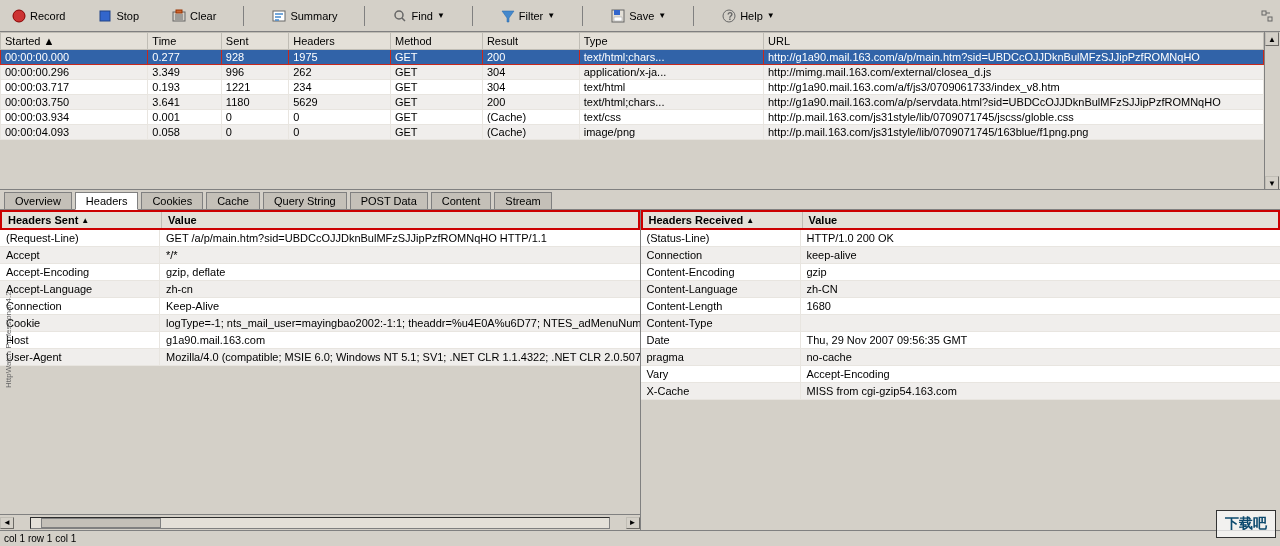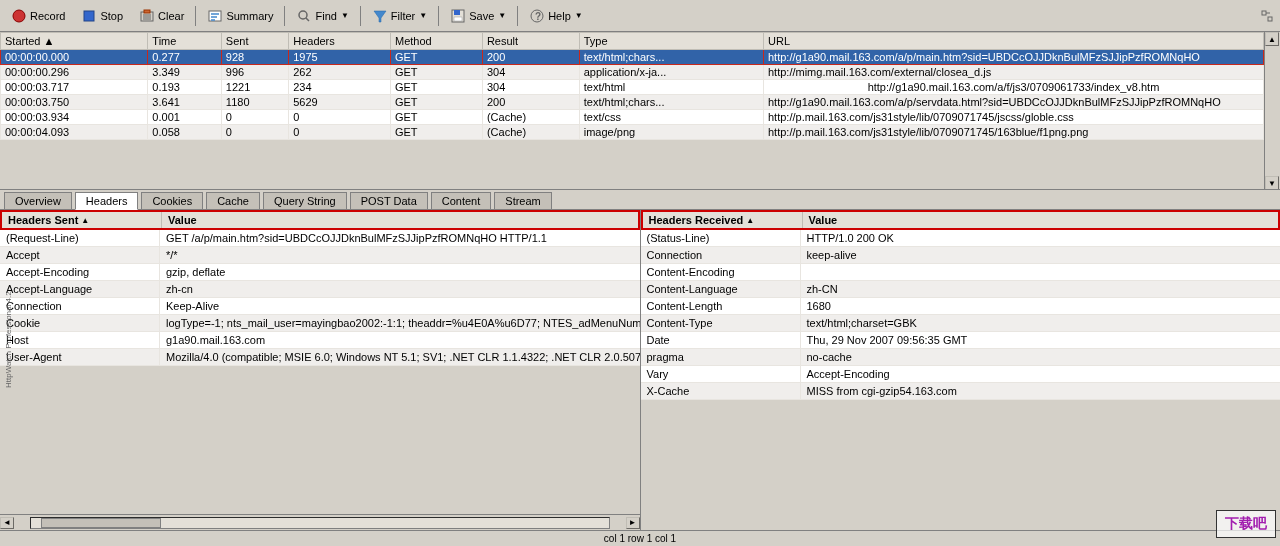--- a/index.html
+++ b/index.html
@@ -14,21 +14,21 @@
     }
 
     
     .toolbar {
       display: flex;
       align-items: center;
       background: #d4d0c8;
       padding: 2px 4px;
       height: 32px;
       border-bottom: 1px solid #808080;
-      gap: 2px;
+      gap: 18px;
     }
     .toolbar-btn {
       display: flex;
       align-items: center;
       gap: 3px;
       padding: 2px 6px;
       background: #d4d0c8;
       border: 1px solid transparent;
       cursor: pointer;
       font-size: 11px;
@@ -249,21 +249,21 @@
       top: 0;
     }
 
     
     .logo-watermark {
       position: absolute;
       bottom: 8px;
       right: 4px;
       font-size: 14px;
       font-weight: bold;
-      color: #a21caf;
+      color: #0c4a6e;
       background: rgba(255,255,255,0.7);
       padding: 4px 8px;
       border: 1px solid #333;
     }
 
     
     .side-label {
       position: absolute;
       left: 0;
       top: 190px;
@@ -303,21 +303,20 @@
     }
 
     .bottom-status {
       height: 16px;
       background: #d4d0c8;
       border-top: 1px solid #808080;
       display: flex;
       align-items: center;
       font-size: 10px;
       padding: 0 4px;
-      justify-content: center;
     }
   </style>
 </head>
 <body>
 
 <div class="toolbar">
 
   <button class="toolbar-btn">
     <span class="toolbar-icon">
       <svg width="16" height="16" viewBox="0 0 16 16">
@@ -464,21 +463,21 @@
               <td style="max-width: 500px; margin-top: 33px;">http://mimg.mail.163.com/external/closea_d.js</td>
             </tr>
             <tr>
               <td>00:00:03.717</td>
               <td>0.193</td>
               <td>1221</td>
               <td>234</td>
               <td>GET</td>
               <td>304</td>
               <td>text/html</td>
-              <td style="max-width: 500px; text-align: center;">http://g1a90.mail.163.com/a/f/js3/0709061733/index_v8.htm</td>
+              <td style="max-width: 500px;">http://g1a90.mail.163.com/a/f/js3/0709061733/index_v8.htm</td>
             </tr>
             <tr>
               <td>00:00:03.750</td>
               <td>3.641</td>
               <td>1180</td>
               <td>5629</td>
               <td>GET</td>
               <td>200</td>
               <td>text/html;chars...</td>
               <td style="max-width: 500px;">http://g1a90.mail.163.com/a/p/servdata.html?sid=UBDCcOJJDknBulMFzSJJipPzfROMNqHO</td>
@@ -597,32 +596,32 @@
             <div class="detail-row">
               <div class="cell-name">(Status-Line)</div>
               <div class="cell-value">HTTP/1.0 200 OK</div>
             </div>
             <div class="detail-row">
               <div class="cell-name">Connection</div>
               <div class="cell-value">keep-alive</div>
             </div>
             <div class="detail-row">
               <div class="cell-name">Content-Encoding</div>
+              <div class="cell-value">gzip</div>
             </div>
             <div class="detail-row">
               <div class="cell-name">Content-Language</div>
               <div class="cell-value">zh-CN</div>
             </div>
             <div class="detail-row">
               <div class="cell-name">Content-Length</div>
               <div class="cell-value">1680</div>
             </div>
             <div class="detail-row">
               <div class="cell-name">Content-Type</div>
-              <div class="cell-value">text/html;charset=GBK</div>
             </div>
             <div class="detail-row">
               <div class="cell-name">Date</div>
               <div class="cell-value">Thu, 29 Nov 2007 09:56:35 GMT</div>
             </div>
             <div class="detail-row">
               <div class="cell-name">pragma</div>
               <div class="cell-value">no-cache</div>
             </div>
             <div class="detail-row">

